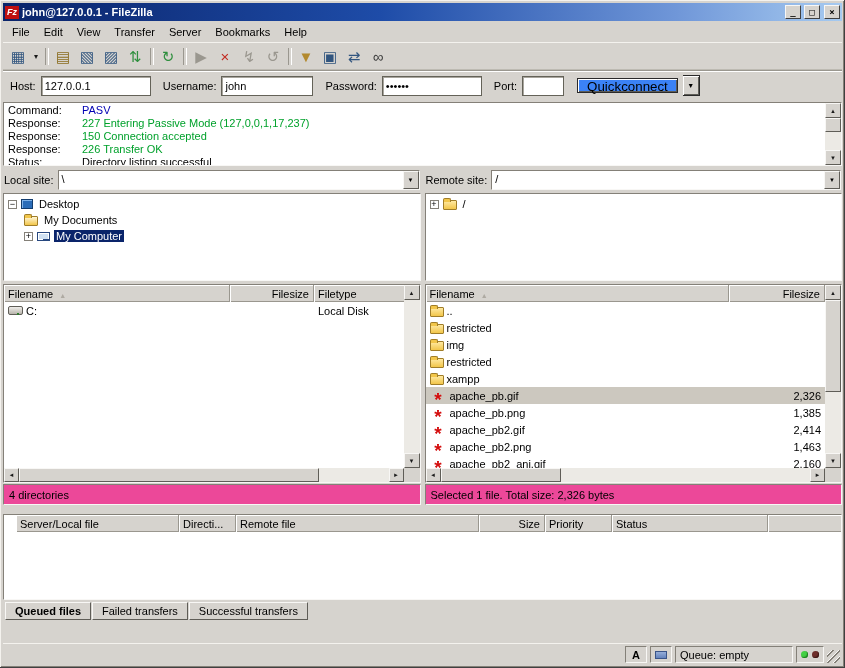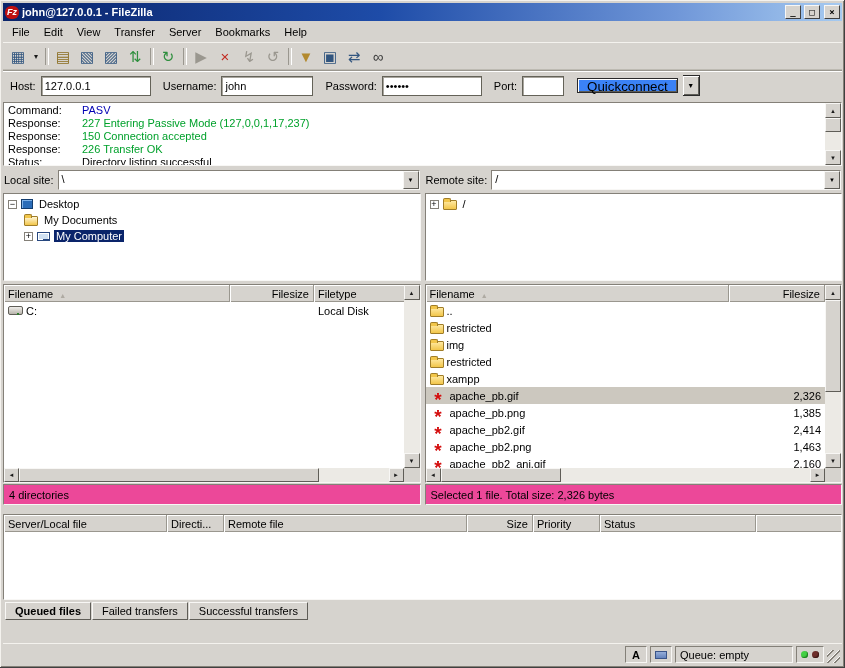--- a/index.html
+++ b/index.html
@@ -6,21 +6,21 @@
   html,body { width:845px; height:668px; }
   body { font-family:"Liberation Sans","DejaVu Sans",sans-serif; font-size:11px; color:#000; background:#d6d3ce; }
 
   .window { width:845px; height:668px; padding:3px; background:#d6d3ce; display:flex; flex-direction:column;
     box-shadow: inset -1px -1px 0 #404040, inset 1px 1px 0 #f4f2ee, inset -2px -2px 0 #848078, inset 2px 2px 0 #d6d3ce; }
 
   
   .titlebar { height:18px; flex:none; background:linear-gradient(90deg,#0a246a,#1e4ca8 45%,#6f96d8 80%,#a6caf0);
     display:flex; align-items:center; gap:3px; padding:0 2px; color:#fff; font-weight:bold; }
   .app-icon { width:14px; height:13px; flex:none; background:#bf1010; color:#fff; font-size:9px; font-style:italic;
-    display:flex; align-items:center; justify-content:center; border-radius:6px; }
+    display:flex; align-items:center; justify-content:center; border-radius:0; }
   .title-text { flex:1; white-space:nowrap; overflow:hidden; }
   .cap-btn { width:16px; height:14px; flex:none; background:#d6d3ce; color:#000; border:1px solid;
     border-color:#f8f7f5 #404040 #404040 #f8f7f5; display:flex; align-items:center; justify-content:center;
     font-size:9px; font-weight:bold; font-family:"DejaVu Sans Mono",monospace; }
   .cap-btn.close { margin-left:1px; }
 
   
   .menubar { height:21px; flex:none; display:flex; align-items:center; padding:0 2px; }
   .menu-item { padding:2px 7px; }
   .toolbar { height:28px; flex:none; display:flex; align-items:center; padding:0 3px;
@@ -107,21 +107,21 @@
     width:6px; height:3px; background:#f2c64a; border:1px solid #a07d28; border-bottom:none; border-radius:2px 2px 0 0; }
   .i-folder-docs { background:linear-gradient(#fff6d8,#f2c64a); }
   .i-desktop { width:12px; height:10px; background:#2a6cb8; border:1px solid #123c6e; box-shadow: inset 1px 1px 0 #7fb2e8; }
   .i-computer { width:13px; height:9px; border:1px solid #27477f; background:#cfe0f2; box-shadow: inset 0 0 0 1px #fff; }
   .i-computer::after { content:""; position:absolute; left:5px; bottom:-1px; width:7px; height:2px; background:#27477f; }
   .i-drive { width:15px; height:9px; background:linear-gradient(#efede9,#b9b5ad); border:1px solid #5f5d57; border-radius:2px; }
   .i-drive::after { content:""; position:absolute; right:3px; top:6px; width:2px; height:2px; background:#2f7d2f; }
   .i-image::before { content:"*"; color:#d40d0d; font-weight:bold; font-size:19px; line-height:6px; margin-top:8px; }
 
   
-  .queue { height:86px; flex:none; margin-top:9px; display:flex; flex-direction:column; overflow:hidden; }
+  .queue { height:86px; flex:none; margin-top:9px; display:flex; flex-direction:column; overflow:hidden;padding-left:12px; }
   .grid-queue { display:grid; grid-template-columns:163px 57px 243px 66px 67px 156px 1fr; }
   .grid-queue .hcell:last-child { border-right:none; }
   .queue-body { flex:1; background:#fff; }
 
   .tabsrow { height:18px; flex:none; display:flex; gap:1px; margin-top:2px; padding-left:2px; }
   .tab { padding:0 9px; display:flex; align-items:center; background:#d6d3ce; border:1px solid;
     border-color:#f8f7f5 #5f5d57 #5f5d57 #f8f7f5; white-space:nowrap; }
   .tab.active { font-weight:bold; }
 
   

